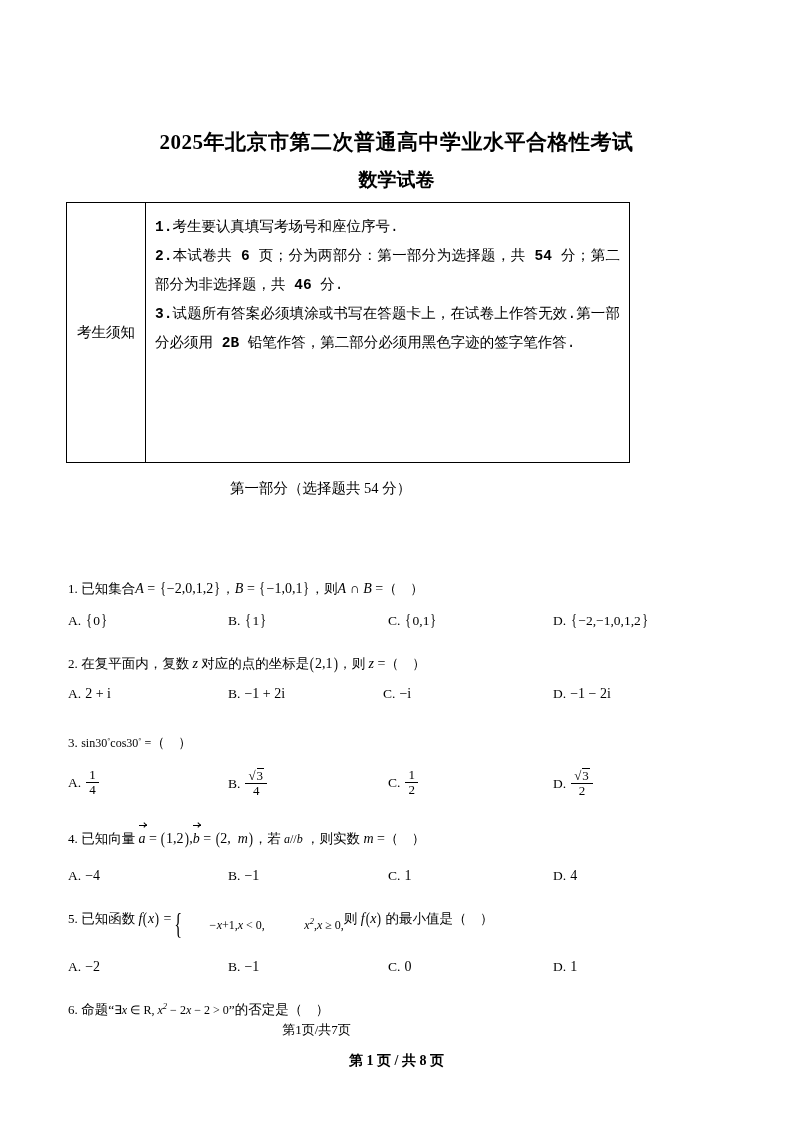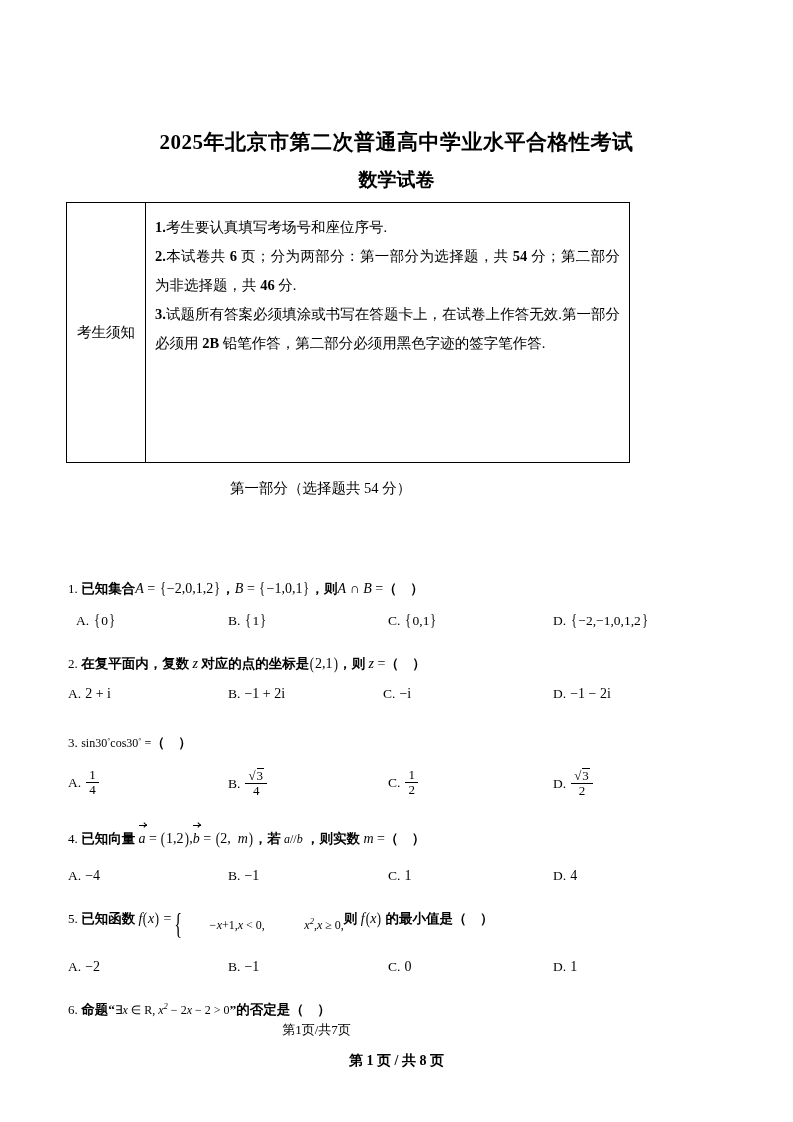--- a/index.html
+++ b/index.html
@@ -66,20 +66,21 @@
     box-sizing: border-box;
     padding: 10px 9px 6px 9px;
     display: flex;
     flex-direction: column;
     justify-content: flex-start;
   }
   .notice-item {
     font-size: 14.5px;
     line-height: 29px;
     text-align: justify;
+    font-family: Liberation Mono, monospace;
   }
   .notice-item b { font-weight: bold; }
 
   
   .part-heading {
     position: absolute;
     left: 0; top: 467px;
     width: 641px;
     text-align: center;
     font-size: 14.5px;
@@ -100,21 +101,21 @@
     left: 68px;
     width: 690px;
     font-size: 13.5px;
   }
   .q-stem {
     display: block;
     line-height: 22px;
     white-space: nowrap;
   }
   .q-num { font-size: 13px; }
-  .cn { font-size: 13.5px; font-weight: bold; }
+  .cn { font-size: 13.5px; }
 
   
   .mi { font-family: "Liberation Serif", serif; font-style: italic; }
   .mn { font-family: "Liberation Serif", serif; font-style: normal; }
   .mo { font-family: "Liberation Serif", serif; font-style: normal; }
   .math { font-size: 14px; white-space: nowrap; }
   .math-sm { font-size: 12px; }
   .vec { position: relative; display: inline-block; font-style: italic; }
   .vec::after {
     content: "";
@@ -254,21 +255,21 @@
   </div>
 
   <div class="part-heading">第一部分（选择题共 54 分）</div>
 
   <div class="question" style="top:578px;">
     <span class="q-stem"><span class="q-num">1.</span>
       <span class="cn">已知集合</span><span class="math"><span class="mi">A</span> <span class="mo">=</span> <span class="brace">{</span><span class="mn">−2,0,1,2</span><span class="brace">}</span></span><span class="cn">，</span><span class="math"><span class="mi">B</span> <span class="mo">=</span> <span class="brace">{</span><span class="mn">−1,0,1</span><span class="brace">}</span></span><span class="cn">，则</span><span class="math"><span class="mi">A</span> <span class="mo">∩</span> <span class="mi">B</span> <span class="mo">=</span></span><span class="cn">（&nbsp;&nbsp;&nbsp;&nbsp;）</span>
     </span>
   </div>
   <div class="options" style="top:611px;">
-    <span class="opt" style="left:0px;margin-left:8px;"><span class="lbl">A.</span><span class="val"><span class="brace">{</span>0<span class="brace">}</span></span></span>
+    <span class="opt" style="left:0px;"><span class="lbl">A.</span><span class="val"><span class="brace">{</span>0<span class="brace">}</span></span></span>
     <span class="opt" style="left:160px;"><span class="lbl">B.</span><span class="val"><span class="brace">{</span>1<span class="brace">}</span></span></span>
     <span class="opt" style="left:320px;"><span class="lbl">C.</span><span class="val"><span class="brace">{</span>0,1<span class="brace">}</span></span></span>
     <span class="opt" style="left:485px;"><span class="lbl">D.</span><span class="val"><span class="brace">{</span>−2,−1,0,1,2<span class="brace">}</span></span></span>
   </div>
 
   <div class="question" style="top:653px;">
     <span class="q-stem"><span class="q-num">2.</span>
       <span class="cn">在复平面内，复数</span> <span class="mi math">z</span> <span class="cn">对应的点的坐标是</span><span class="math"><span class="paren">(</span><span class="mn">2,1</span><span class="paren">)</span></span><span class="cn">，则</span> <span class="mi math">z</span> <span class="mo math">=</span><span class="cn">（&nbsp;&nbsp;&nbsp;&nbsp;）</span>
     </span>
   </div>

